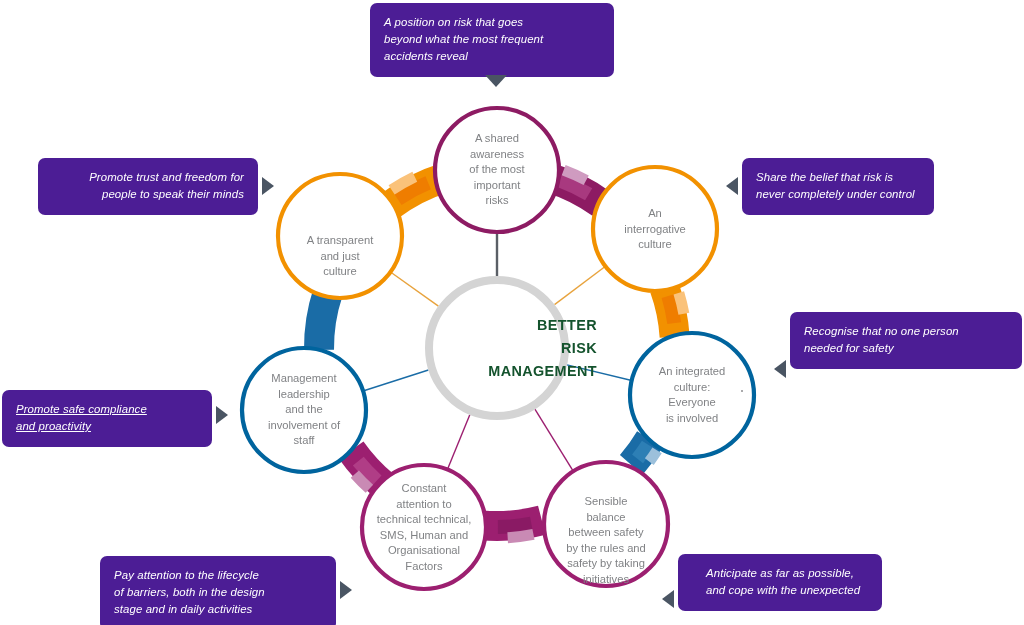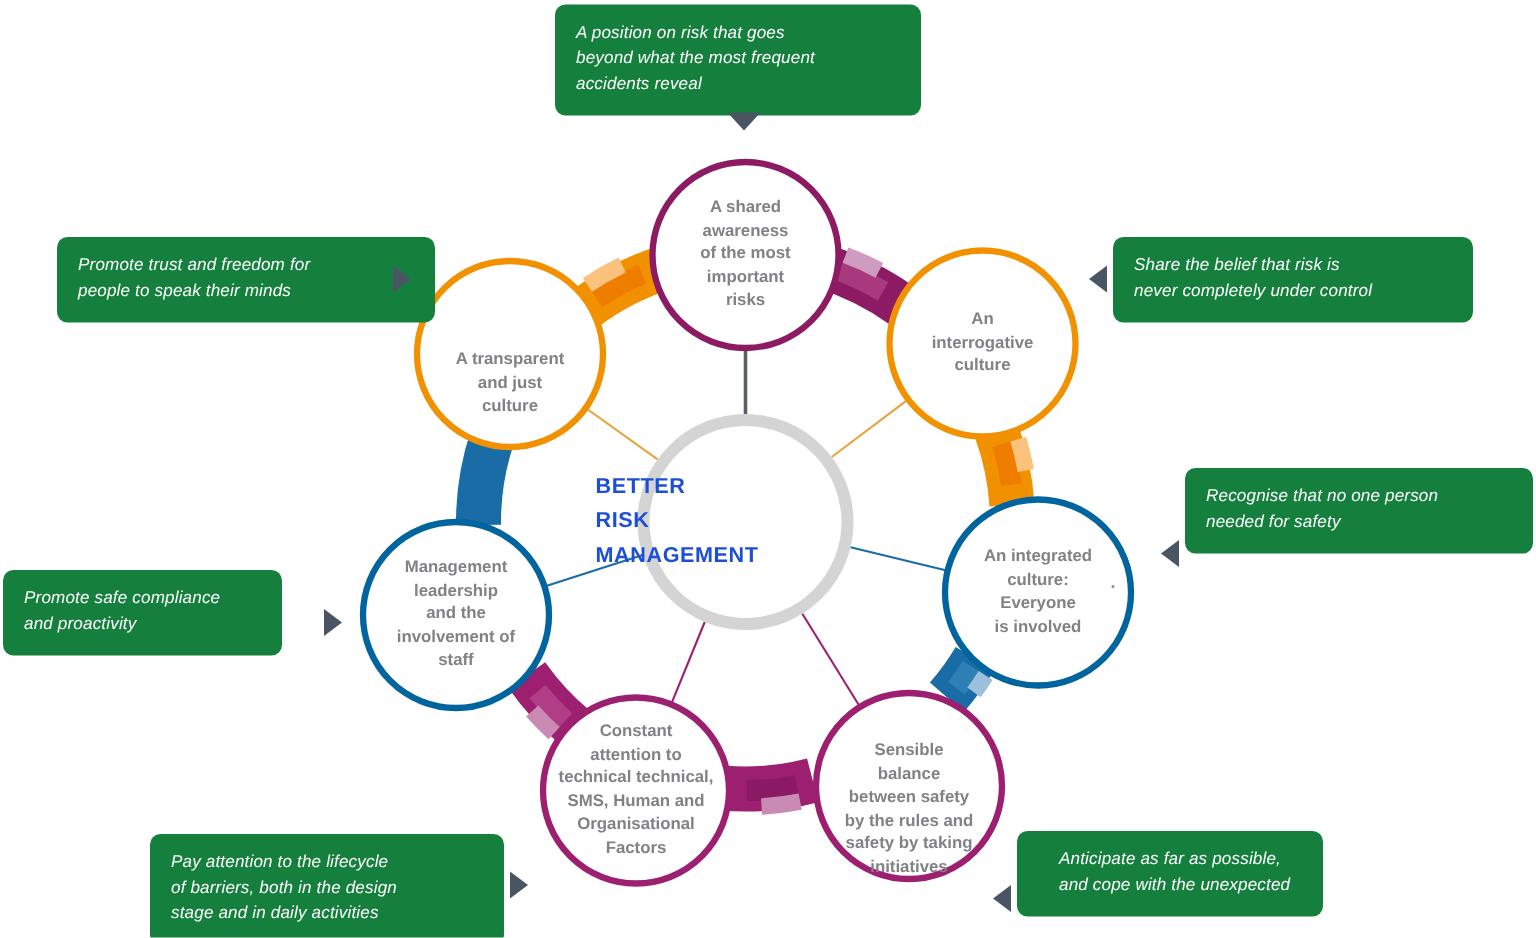--- a/index.html
+++ b/index.html
@@ -8,21 +8,21 @@
     background:#ffffff;
     font-family:"Liberation Sans", sans-serif;
     overflow:hidden;
     position:relative;
   }
   #stage{position:absolute;inset:0;width:1024px;height:625px;}
 
   
   .callout{
     position:absolute;
-    background:#15803d;
+    background:#4c1d95;
     border-radius:7px;
     color:#ffffff;
     font-style:italic;
     font-size:11.4px;
     line-height:17px;
     padding:11px 14px 12px 14px;
     box-sizing:border-box;
     letter-spacing:.1px;
   }
   .callout .ln{display:block;white-space:nowrap;}
@@ -49,26 +49,26 @@
   .nodelabel{
     position:absolute;
     text-align:center;
     color:#808285;
     font-size:11.2px;
     line-height:15.5px;
     transform:translate(-50%,-50%);
     pointer-events:none;
     width:130px;
   }
-  .nodelabel .ln{display:block;white-space:nowrap;font-weight:bold;}
+  .nodelabel .ln{display:block;white-space:nowrap;}
 
   .centerlabel{
     position:absolute;
-    text-align:left;
-    color:#1d4ed8;
+    text-align:right;
+    color:#14532d;
     font-size:14.4px;
     font-weight:bold;
     line-height:23px;
     letter-spacing:.4px;
     transform:translate(-50%,-50%);
     pointer-events:none;
     width:200px;
   }
   .centerlabel .ln{display:block;}
   .tinydot{position:absolute;width:2px;height:2px;background:#8e8e90;border-radius:50%;}
@@ -193,37 +193,37 @@
         <span class="ln">culture</span>
       </div>
     </div>
   <div id="callouts-layer">
       <div class="callout" style="left: 370px; top: 3px; width: 244px;">
         <span class="ln">A position on risk that goes</span>
         <span class="ln">beyond what the most frequent</span>
         <span class="ln">accidents reveal</span>
       </div>
       <div class="arrow down" style="left: 485px; top: 75px;"></div>
-      <div class="callout" style="left: 38px; top: 158px; width: 252px;">
+      <div class="callout" style="left: 38px; top: 158px; width: 220px; text-align: right;">
         <span class="ln">Promote trust and freedom for</span>
         <span class="ln">people to speak their minds</span>
       </div>
       <div class="arrow right" style="left: 262px; top: 177px;"></div>
-      <div class="callout" style="left: 2px; top: 380px; width: 186px;">
+      <div class="callout" style="left: 2px; top: 390px; width: 210px; text-decoration: underline;">
         <span class="ln">Promote safe compliance</span>
         <span class="ln">and proactivity</span>
       </div>
       <div class="arrow right" style="left: 216px; top: 406px;"></div>
       <div class="callout" style="left: 100px; top: 556px; width: 236px;">
         <span class="ln">Pay attention to the lifecycle</span>
         <span class="ln">of barriers, both in the design</span>
         <span class="ln">stage and in daily activities</span>
       </div>
       <div class="arrow right" style="left: 340px; top: 581px;"></div>
-      <div class="callout" style="left: 742px; top: 158px; width: 240px;">
+      <div class="callout" style="left: 742px; top: 158px; width: 192px;">
         <span class="ln">Share the belief that risk is</span>
         <span class="ln">never completely under control</span>
       </div>
       <div class="arrow left" style="left: 726px; top: 177px;"></div>
       <div class="callout" style="left: 790px; top: 312px; width: 232px;">
         <span class="ln">Recognise that no one person</span>
         <span class="ln">needed for safety</span>
       </div>
       <div class="arrow left" style="left: 774px; top: 360px;"></div>
       <div class="callout" style="left: 678px; top: 554px; width: 204px; padding-left: 28px;">

